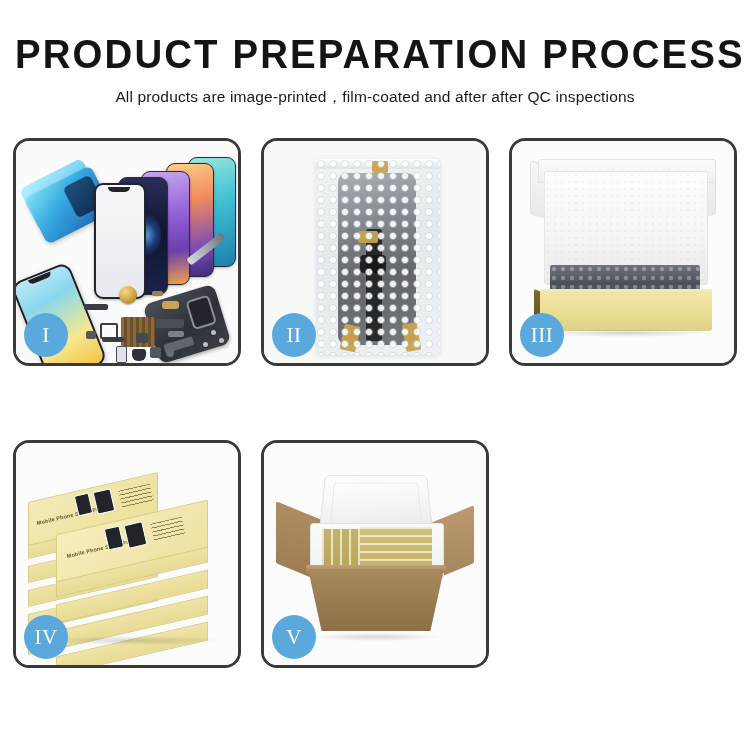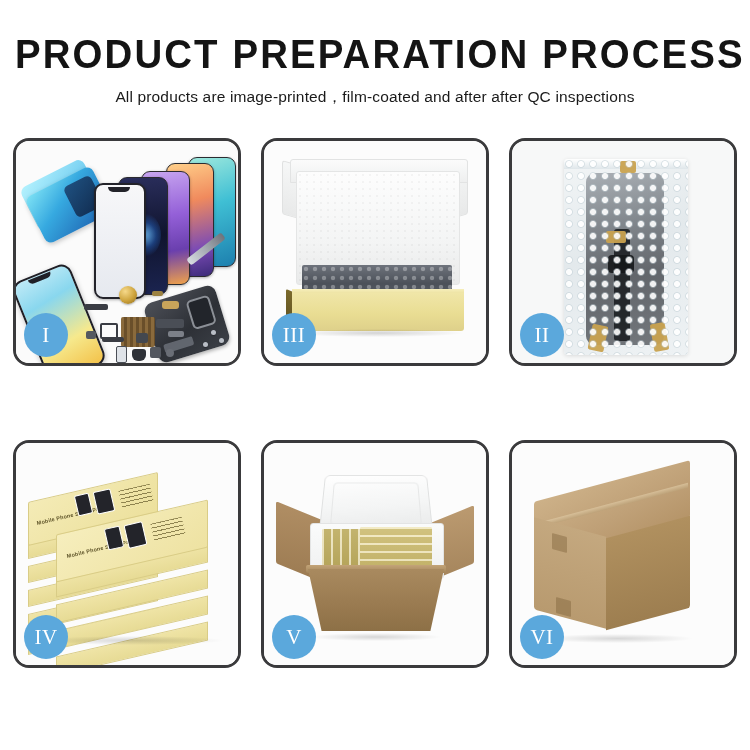--- a/index.html
+++ b/index.html
@@ -517,50 +517,50 @@
       <div class="screwdriver"></div>
       <div class="screw sc1"></div>
       <div class="screw sc2"></div>
       <div class="screw sc3"></div>
     </div>
     <div class="badge">I</div>
   </div>
 
   <div class="panel">
     <div class="panel-inner">
+      <div class="p2-bg"></div>
+      <div class="bubble-bag">
+        <div class="bag-seam"></div>
+        <div class="bag-part"></div>
+        <div class="bag-flex"></div>
+        <div class="bag-conn"></div>
+        <div class="tape tp1"></div>
+        <div class="tape tp2"></div>
+        <div class="tape tp3"></div>
+        <div class="tape tp4"></div>
+      </div>
+    </div>
+    <div class="badge">II</div>
+  </div>
+
+  <div class="panel">
+    <div class="panel-inner">
       <div class="p3-bg"></div>
       <div class="b3-flapL"></div>
       <div class="b3-flapR"></div>
       <div class="b3-lid-back"></div>
       <div class="b3-foam"></div>
       <div class="b3-contents"></div>
       <div class="b3-sideL"></div>
       <div class="b3-sideR"></div>
       <div class="b3-frontTop"></div>
       <div class="b3-front"></div>
       <div class="b3-shadow"></div>
     </div>
     <div class="badge">III</div>
-  </div>
-
-  <div class="panel">
-    <div class="panel-inner">
-      <div class="p2-bg"></div>
-      <div class="bubble-bag">
-        <div class="bag-seam"></div>
-        <div class="bag-part"></div>
-        <div class="bag-flex"></div>
-        <div class="bag-conn"></div>
-        <div class="tape tp1"></div>
-        <div class="tape tp2"></div>
-        <div class="tape tp3"></div>
-        <div class="tape tp4"></div>
-      </div>
-    </div>
-    <div class="badge">II</div>
   </div>
 
   <div class="panel">
     <div class="panel-inner">
       <div class="p4-bg"></div>
       <div class="stack">
         <div class="sbox lb5"></div>
         <div class="sbox lb4"></div>
         <div class="sbox lb3"></div>
         <div class="sbox lb2"></div>
@@ -598,26 +598,14 @@
       <div class="v-foambox"></div>
       <div class="v-inner"></div>
       <div class="v-inner2"></div>
       <div class="v-rim"></div>
       <div class="v-body"></div>
       <div class="v-shadow"></div>
     </div>
     <div class="badge">V</div>
   </div>
 
-  <div class="panel">
-    <div class="panel-inner">
-      <div class="p6-bg"></div>
-      <div class="c-top"></div>
-      <div class="c-left"></div>
-      <div class="c-right"></div>
-      <div class="c-tab ct1"></div>
-      <div class="c-tab ct2"></div>
-      <div class="c-shadow"></div>
-    </div>
-    <div class="badge">VI</div>
-  </div>
 
 </div>
 
 </body></html>

